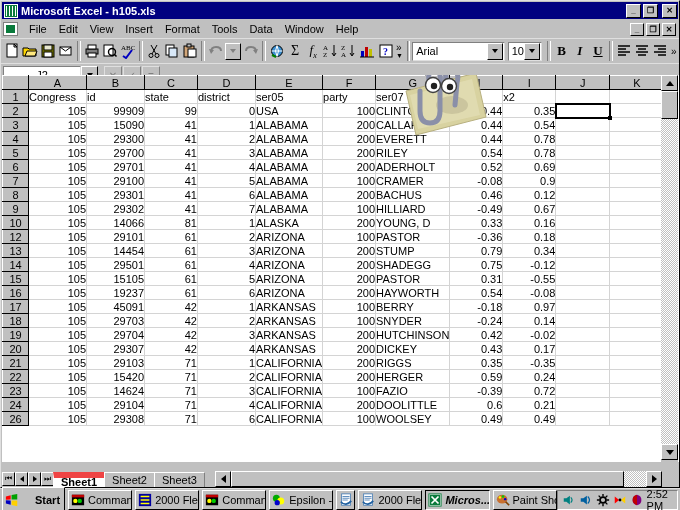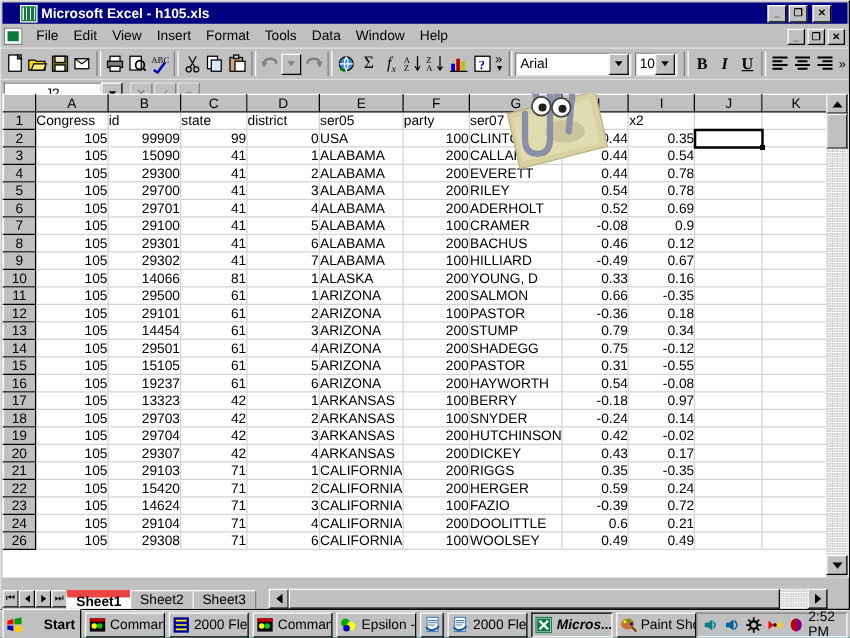--- a/index.html
+++ b/index.html
@@ -8,21 +8,21 @@
     background:#008080;
     font-family:"Liberation Sans",sans-serif;
     font-size:11px;
     -webkit-font-smoothing:none;
   }
   .win{position:absolute;left:0;top:0;width:680px;height:488px;background:#c0c0c0;
        border-top:1px solid #dfdfdf;border-left:1px solid #dfdfdf;
        border-right:1px solid #000;border-bottom:1px solid #000;box-sizing:border-box;}
 
   
-  .titlebar{height:17px;margin:1px;background:#000080;display:flex;align-items:center;padding:0 13px;}
+  .titlebar{height:17px;margin:1px;background:#000080;display:flex;align-items:center;padding:0 1px;}
   .title-ico{width:14px;height:14px;margin:0 3px 0 1px;background:#0a7a3c;border:1px solid #fff;
              box-sizing:border-box;position:relative;flex:none;}
   .title-ico:before{content:"";position:absolute;left:1px;top:1px;right:1px;bottom:1px;
              background:repeating-linear-gradient(90deg,#fff 0 1px,#0a7a3c 1px 3px);}
   .title-txt{color:#fff;font-weight:bold;font-size:11px;flex:1;white-space:nowrap;overflow:hidden;}
   .tbtns{display:flex;gap:2px;}
   .tbtn{width:15px;height:14px;background:#c0c0c0;
         border-top:1px solid #fff;border-left:1px solid #fff;
         border-right:1px solid #000;border-bottom:1px solid #000;
         font-size:8px;line-height:12px;text-align:center;color:#000;box-sizing:border-box;
@@ -556,34 +556,20 @@
             <td class="cell num">1</td>
             <td class="cell txt">ALASKA</td>
             <td class="cell num">200</td>
             <td class="cell txt">YOUNG, D</td>
             <td class="cell num">0.33</td>
             <td class="cell num">0.16</td>
             <td class="cell txt"></td>
             <td class="cell txt"></td>
           </tr>
           <tr>
-            <td class="rowh">11</td>
-            <td class="cell num">105</td>
-            <td class="cell num">29500</td>
-            <td class="cell num">61</td>
-            <td class="cell num">1</td>
-            <td class="cell txt">ARIZONA</td>
-            <td class="cell num">200</td>
-            <td class="cell txt">SALMON</td>
-            <td class="cell num">0.66</td>
-            <td class="cell num">-0.35</td>
-            <td class="cell txt"></td>
-            <td class="cell txt"></td>
-          </tr>
-          <tr>
             <td class="rowh">12</td>
             <td class="cell num">105</td>
             <td class="cell num">29101</td>
             <td class="cell num">61</td>
             <td class="cell num">2</td>
             <td class="cell txt">ARIZONA</td>
             <td class="cell num">100</td>
             <td class="cell txt">PASTOR</td>
             <td class="cell num">-0.36</td>
             <td class="cell num">0.18</td>
@@ -642,21 +628,21 @@
             <td class="cell num">200</td>
             <td class="cell txt">HAYWORTH</td>
             <td class="cell num">0.54</td>
             <td class="cell num">-0.08</td>
             <td class="cell txt"></td>
             <td class="cell txt"></td>
           </tr>
           <tr>
             <td class="rowh">17</td>
             <td class="cell num">105</td>
-            <td class="cell num">13323</td>
+            <td class="cell num">45091</td>
             <td class="cell num">42</td>
             <td class="cell num">1</td>
             <td class="cell txt">ARKANSAS</td>
             <td class="cell num">100</td>
             <td class="cell txt">BERRY</td>
             <td class="cell num">-0.18</td>
             <td class="cell num">0.97</td>
             <td class="cell txt"></td>
             <td class="cell txt"></td>
           </tr>

